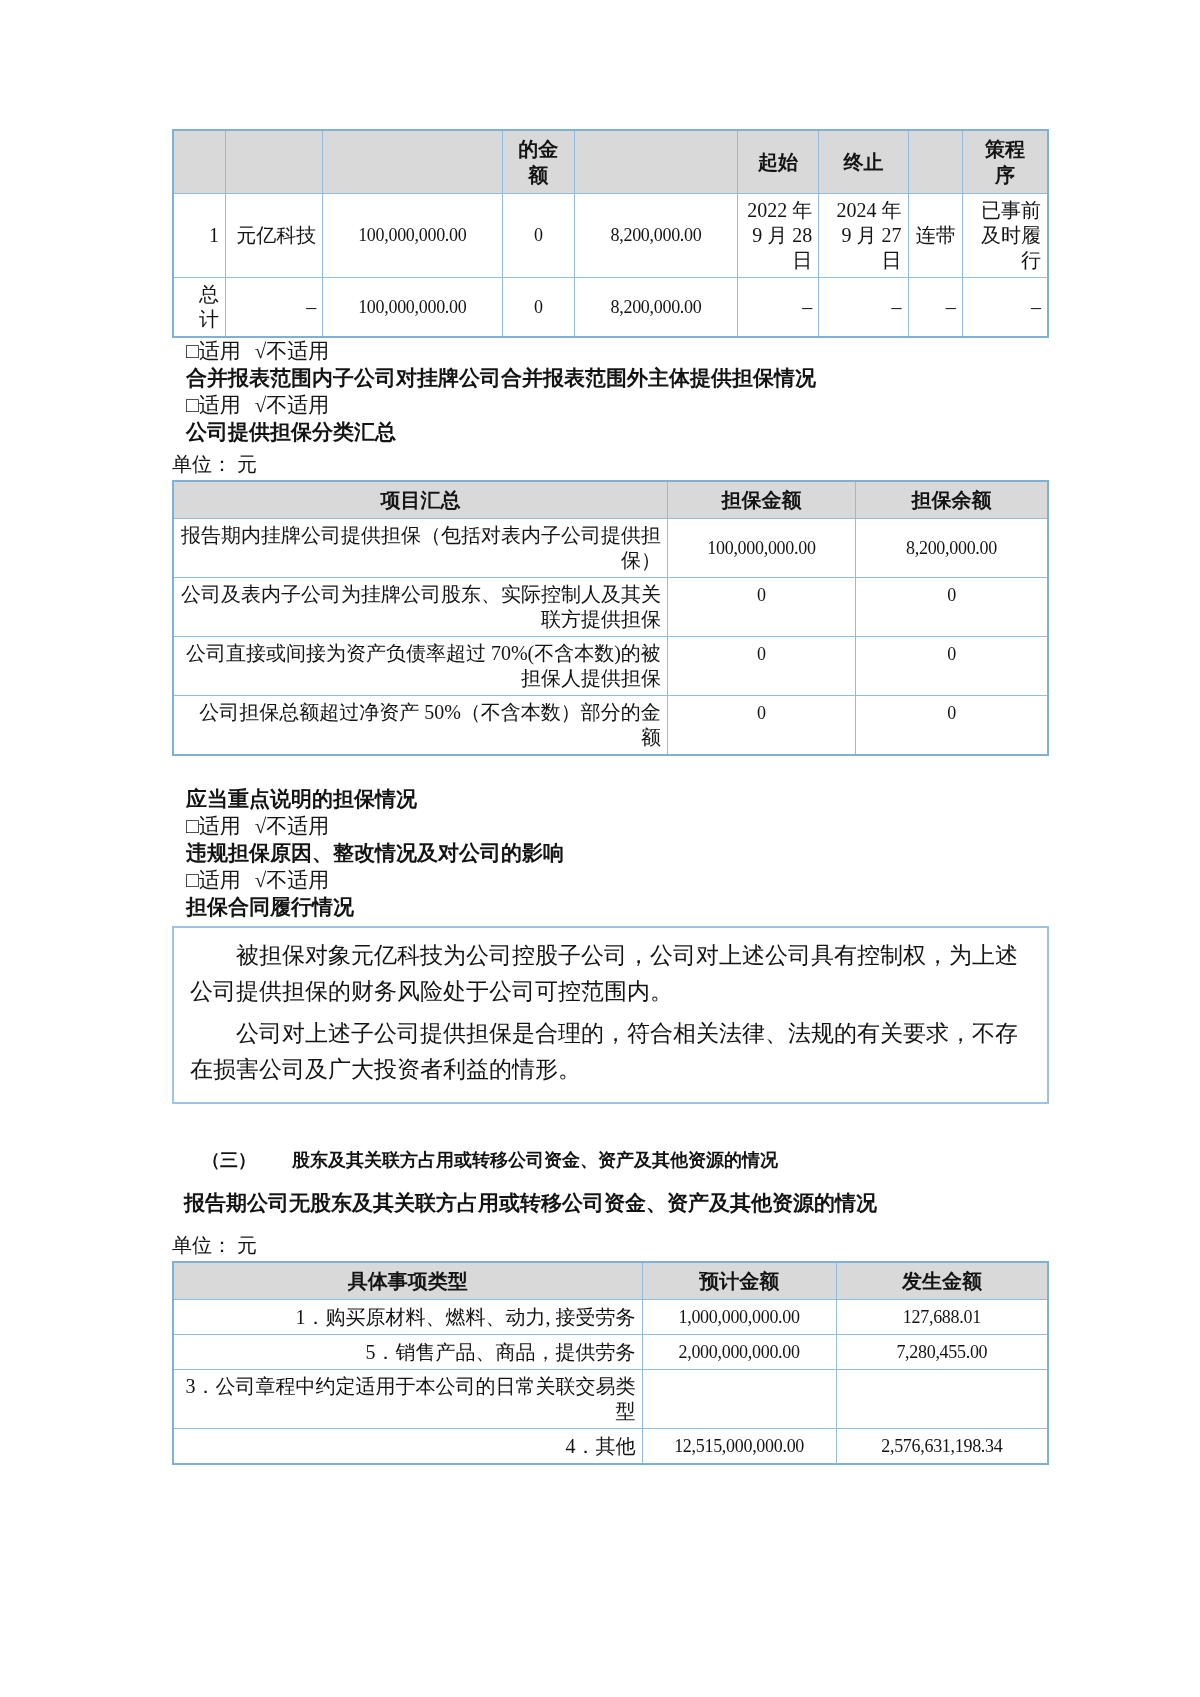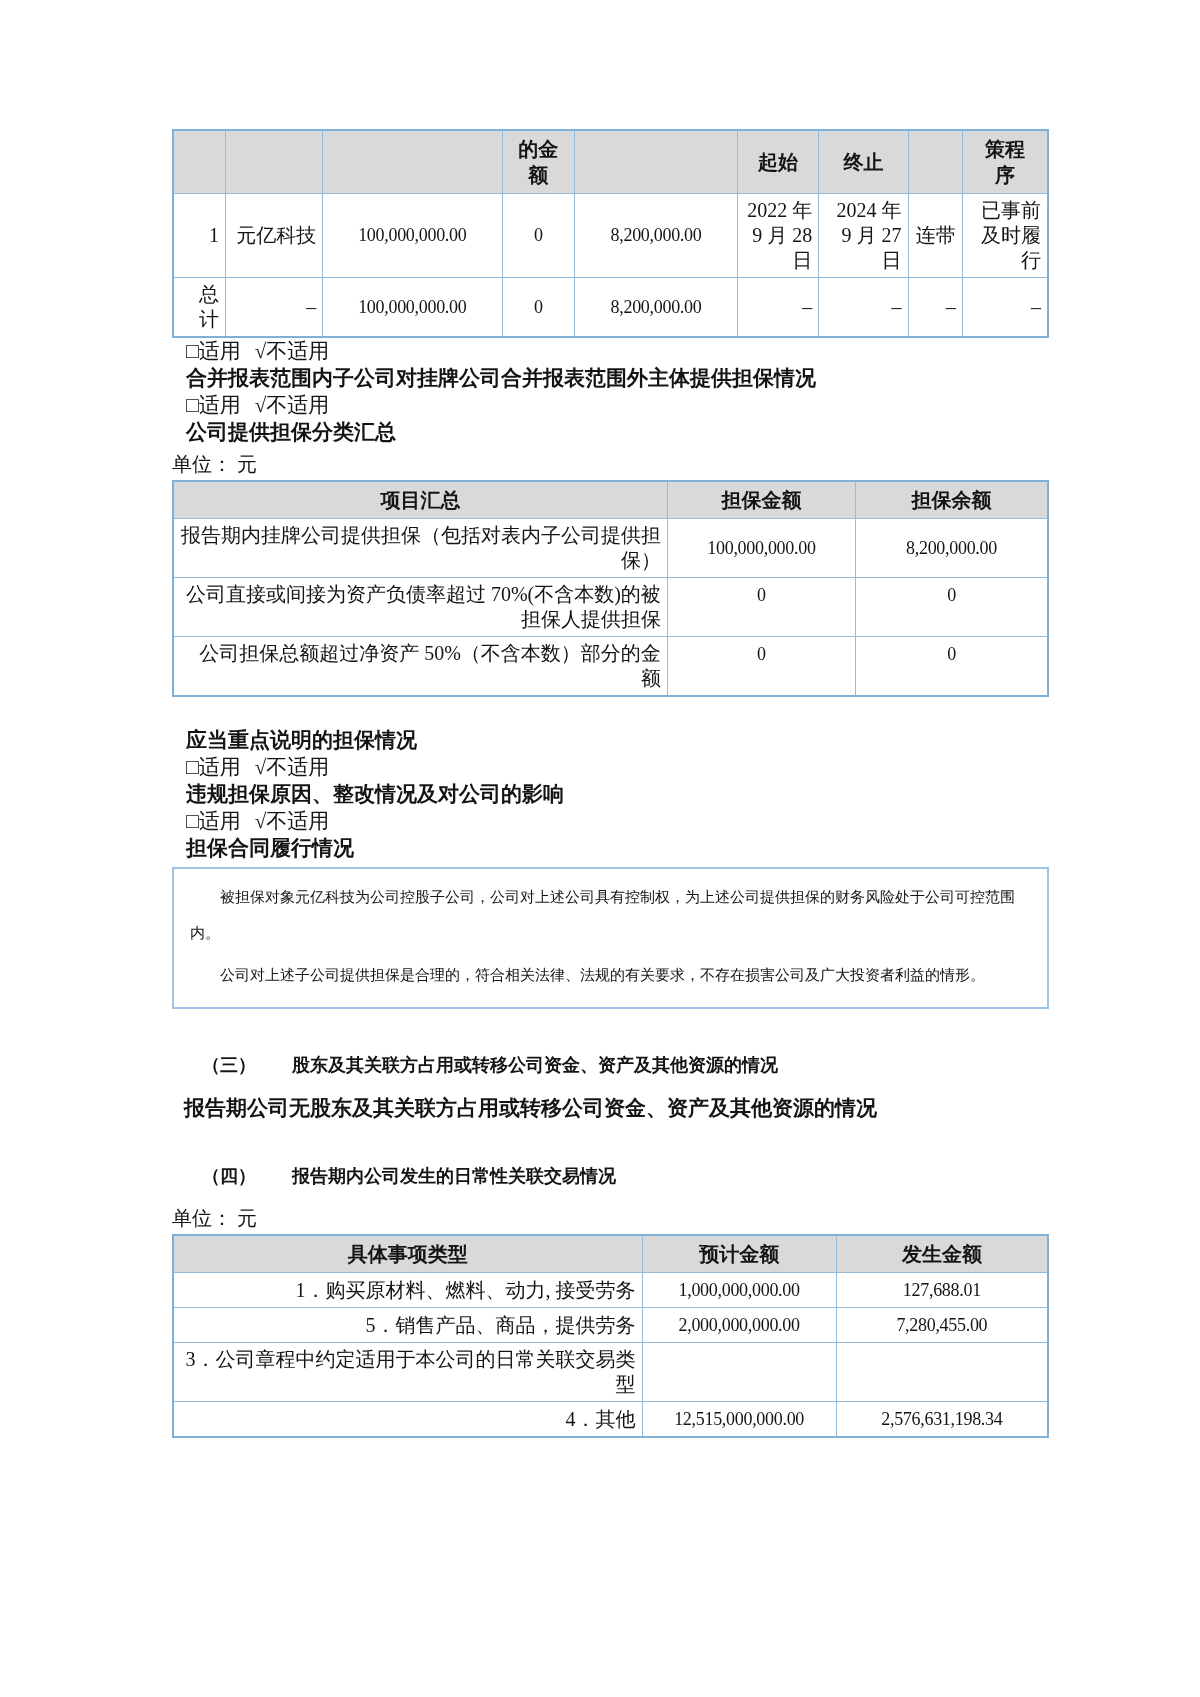--- a/index.html
+++ b/index.html
@@ -25,21 +25,21 @@
   .t1 th{height:50px;}
   .t2 td,.t3 td{line-height:26px;padding:3px 8px;}
   .t2 td.num,.t3 td.num{line-height:26px;}
 
   
   .h{font-weight:700;font-size:21px;line-height:27px;margin:0;padding-left:14px;}
   .chk{font-size:21px;line-height:27px;margin:0;padding-left:14px;font-weight:400;}
   .chk .gap{display:inline-block;width:14px;}
   .unit{font-size:20px;text-align:left;margin:6px 2px 4px 0;line-height:24px;}
   .box{border:2px solid #9dc3e6;margin-top:5px;padding:4px 16px 8px 16px;}
-  .box p{font-size:15px;line-height:36px;text-indent:2em;margin:6px 0;}
+  .box p{font-size:23px;line-height:36px;text-indent:2em;margin:6px 0;}
   .sec{font-weight:700;font-size:18px;line-height:28px;padding-left:30px;}
   .sec .lbl{margin-right:36px;}
 </style>
 </head>
 <body>
 
 <div class="content">
 
   <table class="t t1" style="margin-top:129px">
     <colgroup>
@@ -116,20 +116,25 @@
         <th>担保余额</th>
       </tr>
     </thead>
     <tbody>
       <tr>
         <td class="lft">报告期内挂牌公司提供担保（包括对表内子公司提供担保）</td>
         <td class="num">100,000,000.00</td>
         <td class="num">8,200,000.00</td>
       </tr>
       <tr>
+        <td class="lft">公司及表内子公司为挂牌公司股东、实际控制人及其关联方提供担保</td>
+        <td class="num" style="vertical-align:top">0</td>
+        <td class="num" style="vertical-align:top">0</td>
+      </tr>
+      <tr>
         <td class="lft">公司直接或间接为资产负债率超过 70%(不含本数)的被担保人提供担保</td>
         <td class="num" style="vertical-align:top">0</td>
         <td class="num" style="vertical-align:top">0</td>
       </tr>
       <tr>
         <td class="lft">公司担保总额超过净资产 50%（不含本数）部分的金额</td>
         <td class="num" style="vertical-align:top">0</td>
         <td class="num" style="vertical-align:top">0</td>
       </tr>
     </tbody>
@@ -148,23 +153,20 @@
   <div class="box">
     <p>被担保对象元亿科技为公司控股子公司，公司对上述公司具有控制权，为上述公司提供担保的财务风险处于公司可控范围内。</p>
     <p>公司对上述子公司提供担保是合理的，符合相关法律、法规的有关要求，不存在损害公司及广大投资者利益的情形。</p>
   </div>
 
   <div class="sec" style="margin-top:42px">
     <span class="lbl">（三）</span><span>股东及其关联方占用或转移公司资金、资产及其他资源的情况</span>
   </div>
   <div class="h" style="margin-top:16px;padding-left:12px">报告期公司无股东及其关联方占用或转移公司资金、资产及其他资源的情况</div>
 
-  <div class="sec" style="margin-top:40px">
-    <span class="lbl">（四）</span><span>报告期内公司发生的日常性关联交易情况</span>
-  </div>
 
   <div class="unit" style="margin-top:16px">单位： 元</div>
 
   <table class="t t3">
     <colgroup>
       <col style="width:53.6%">
         <col style="width:22.2%">
         <col style="width:24.2%">
     </colgroup>
     <thead>

